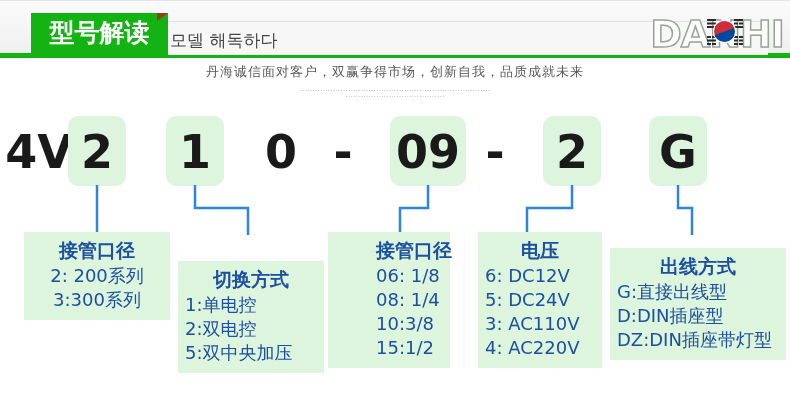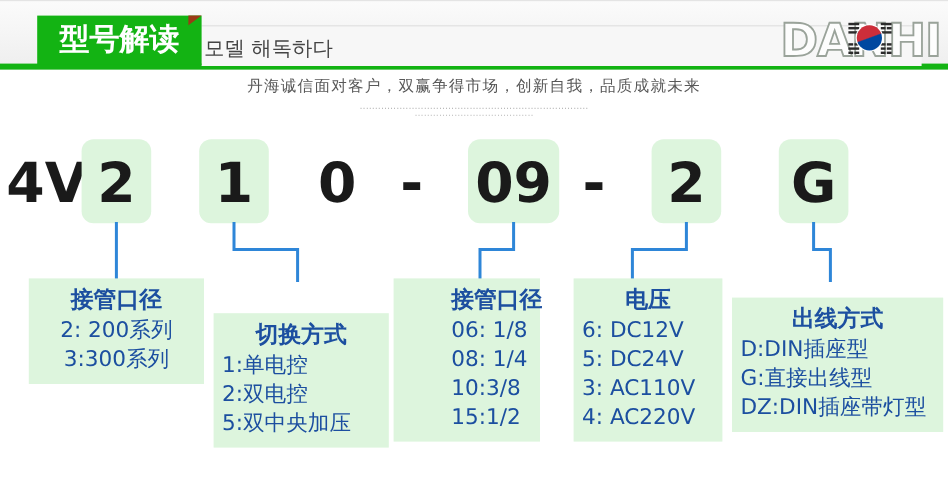--- a/index.html
+++ b/index.html
@@ -317,17 +317,17 @@
     </div>
     <div class="box" style="left: 478px; top: 232px; width: 124px;">
       <div class="box-title">电压</div>
       <div class="box-item">6: DC12V</div>
       <div class="box-item">5: DC24V</div>
       <div class="box-item">3: AC110V</div>
       <div class="box-item">4: AC220V</div>
     </div>
     <div class="box" style="left: 610px; top: 248px; width: 176px;">
       <div class="box-title">出线方式</div>
+      <div class="box-item">G:直接出线型</div>
       <div class="box-item">D:DIN插座型</div>
-      <div class="box-item">G:直接出线型</div>
       <div class="box-item">DZ:DIN插座带灯型</div>
     </div>
   </div>
 
 </body></html>

